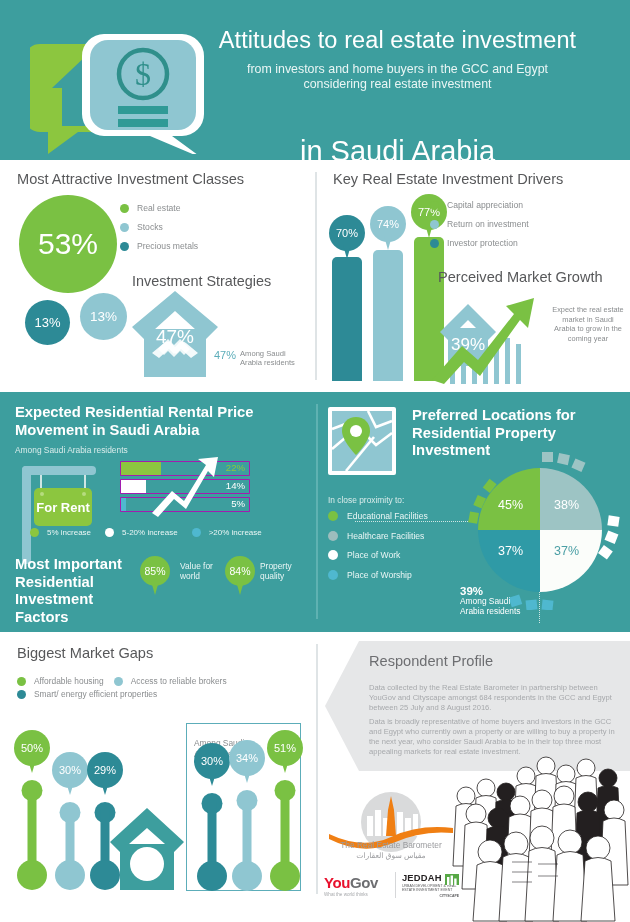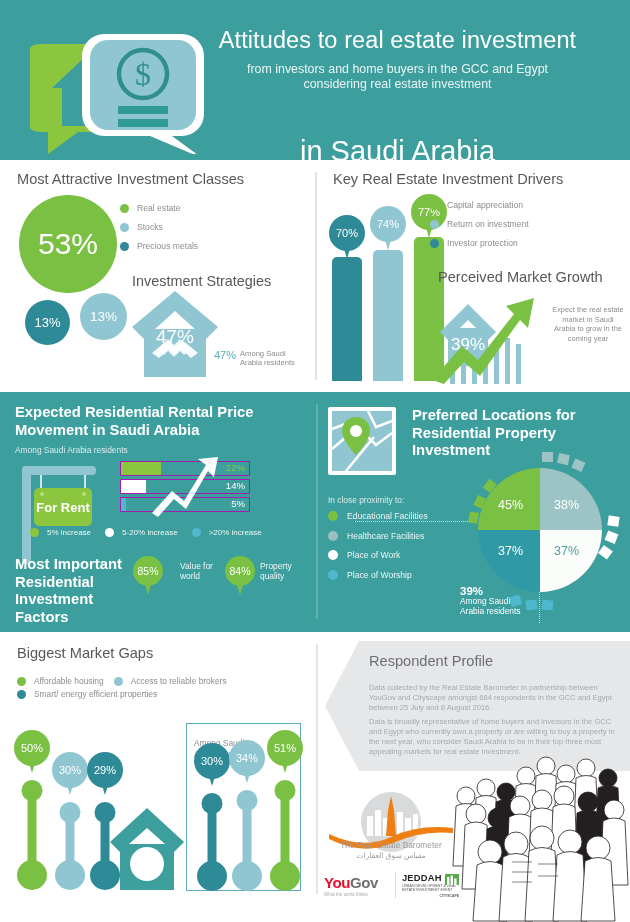--- a/index.html
+++ b/index.html
@@ -377,21 +377,21 @@
     <span class="leg-dot" style="background:#4fb8cf"></span>
     <span class="leg-lbl">&gt;20% increase</span>
   </div>
 
   <div class="h3 t-mirif">
     <span>Most Important</span><br>
     <span>Residential</span><br>
     <span>Investment</span><br>
     <span>Factors</span>
   </div>
-  <div class="pin-g" style="left:133px; top:556px;">85%</div>
+  <div class="pin-g" style="left:140px; top:556px;">85%</div>
   <div class="pin-lbl" style="left:180px; top:561px;">
     <span>Value for</span><br>
     <span>world</span>
   </div>
   <div class="pin-g" style="left:225px; top:556px;">84%</div>
   <div class="pin-lbl" style="left:260px; top:561px;">
     <span>Property</span><br>
     <span>quality</span>
   </div>
 

